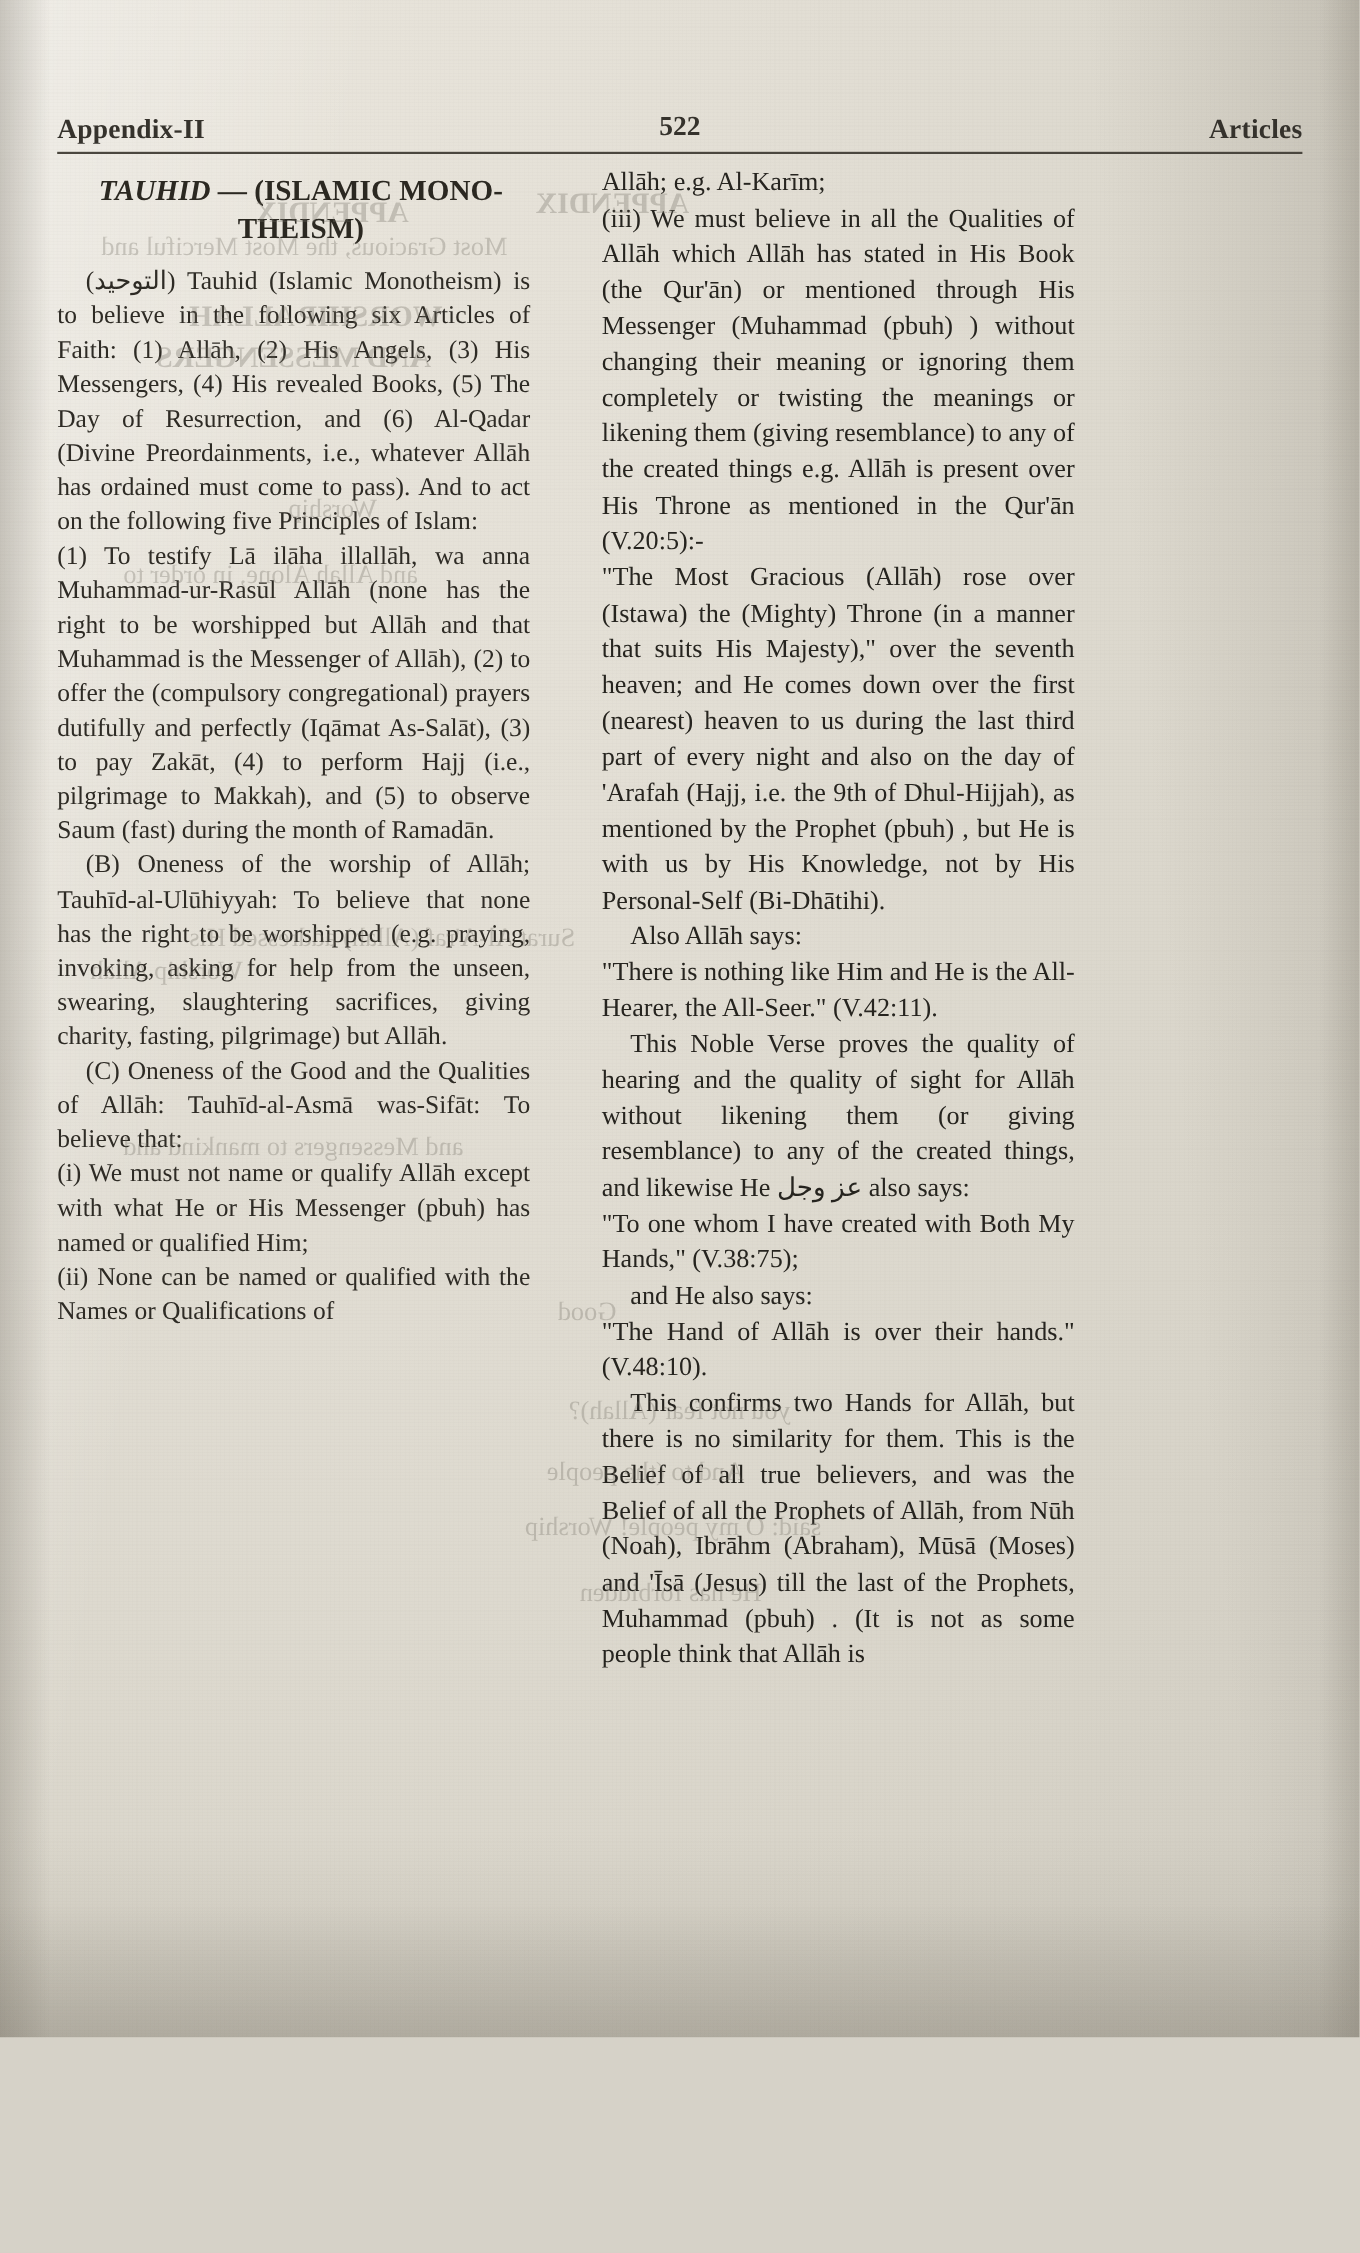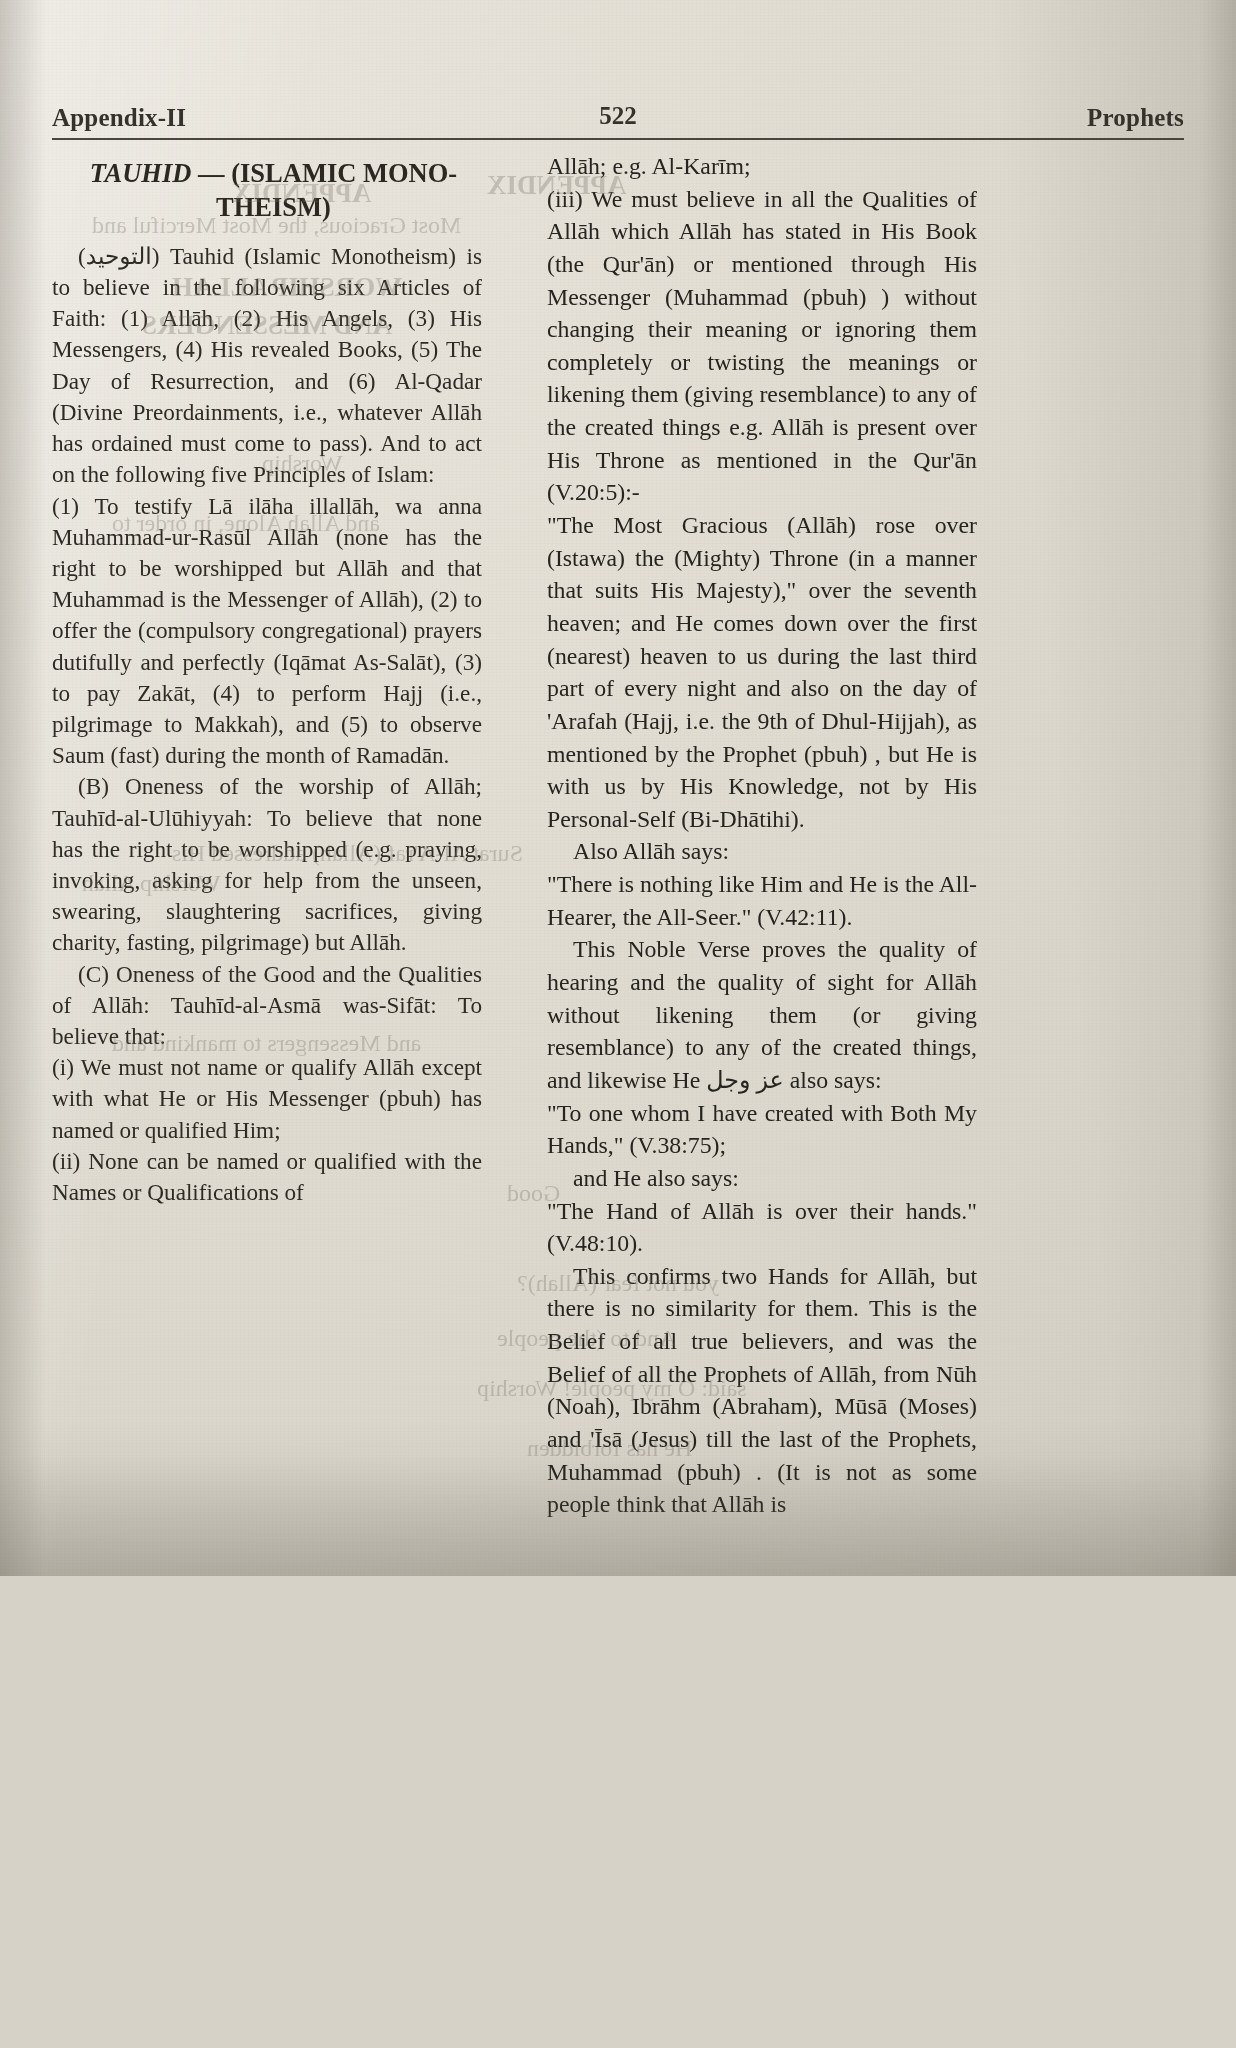--- a/index.html
+++ b/index.html
@@ -5,21 +5,21 @@
   html,body{margin:0;padding:0;}
   body{
     width:1236px;height:2048px;
     background:#d6d2c8;
     font-family:"Liberation Serif", serif;
     overflow:hidden;
   }
   
   #page{
     position:relative;
-    width:1236px;height:1576px;
+    width:1236px;height:1852px;
     background:
       radial-gradient(ellipse at 20% 12%, #e9e5dc 0%, #e2ded4 35%, #d8d4c9 75%, #cfcbc0 100%);
   }
   #page:before{
     content:"";position:absolute;inset:0;
     background:
       linear-gradient(100deg, rgba(255,255,255,.40) 0%, rgba(255,255,255,0) 22%),
       linear-gradient(265deg, rgba(120,115,102,.20) 0%, rgba(120,115,102,0) 18%),
       linear-gradient(0deg, rgba(130,125,112,.22) 0%, rgba(130,125,112,0) 10%);
     pointer-events:none;
@@ -111,21 +111,21 @@
 </style>
 </head>
 <body>
 
 <div id="page">
   <div id="grain"></div>
 
   <div id="runhead">
     <div class="rh-txt">Appendix-II</div>
     <div class="rh-num">522</div>
-    <div class="rh-txt">Prophets</div>
+    <div class="rh-txt">Articles</div>
   </div>
   <div id="rule"></div>
 
   <div id="cols">
 
     <div class="col" id="colL">
 
       <div class="head">
         <i>TAUHID</i><span> — (ISLAMIC MONO-</span><br>
         <span>THEISM)</span>

